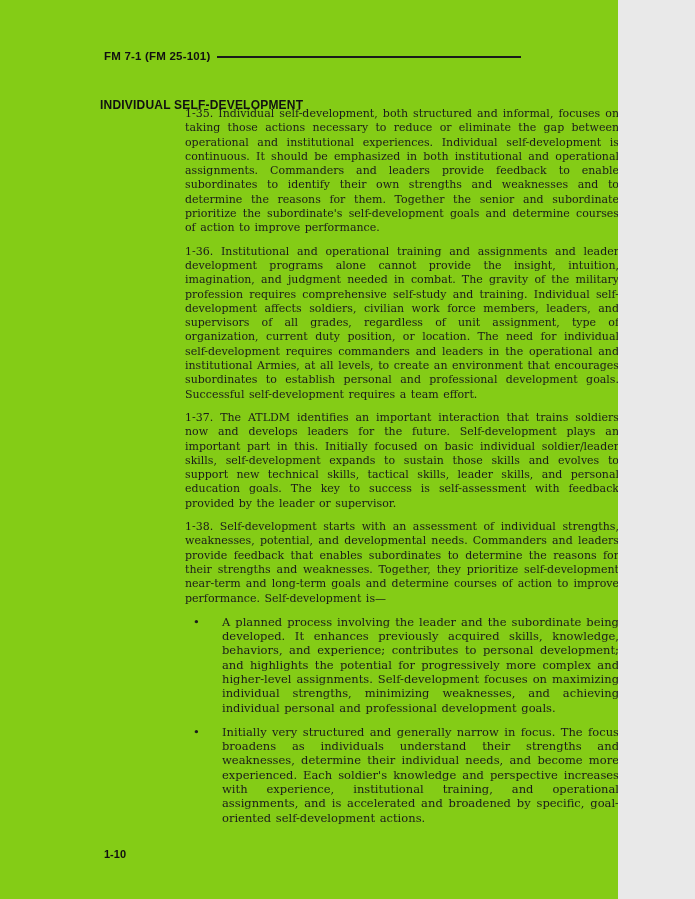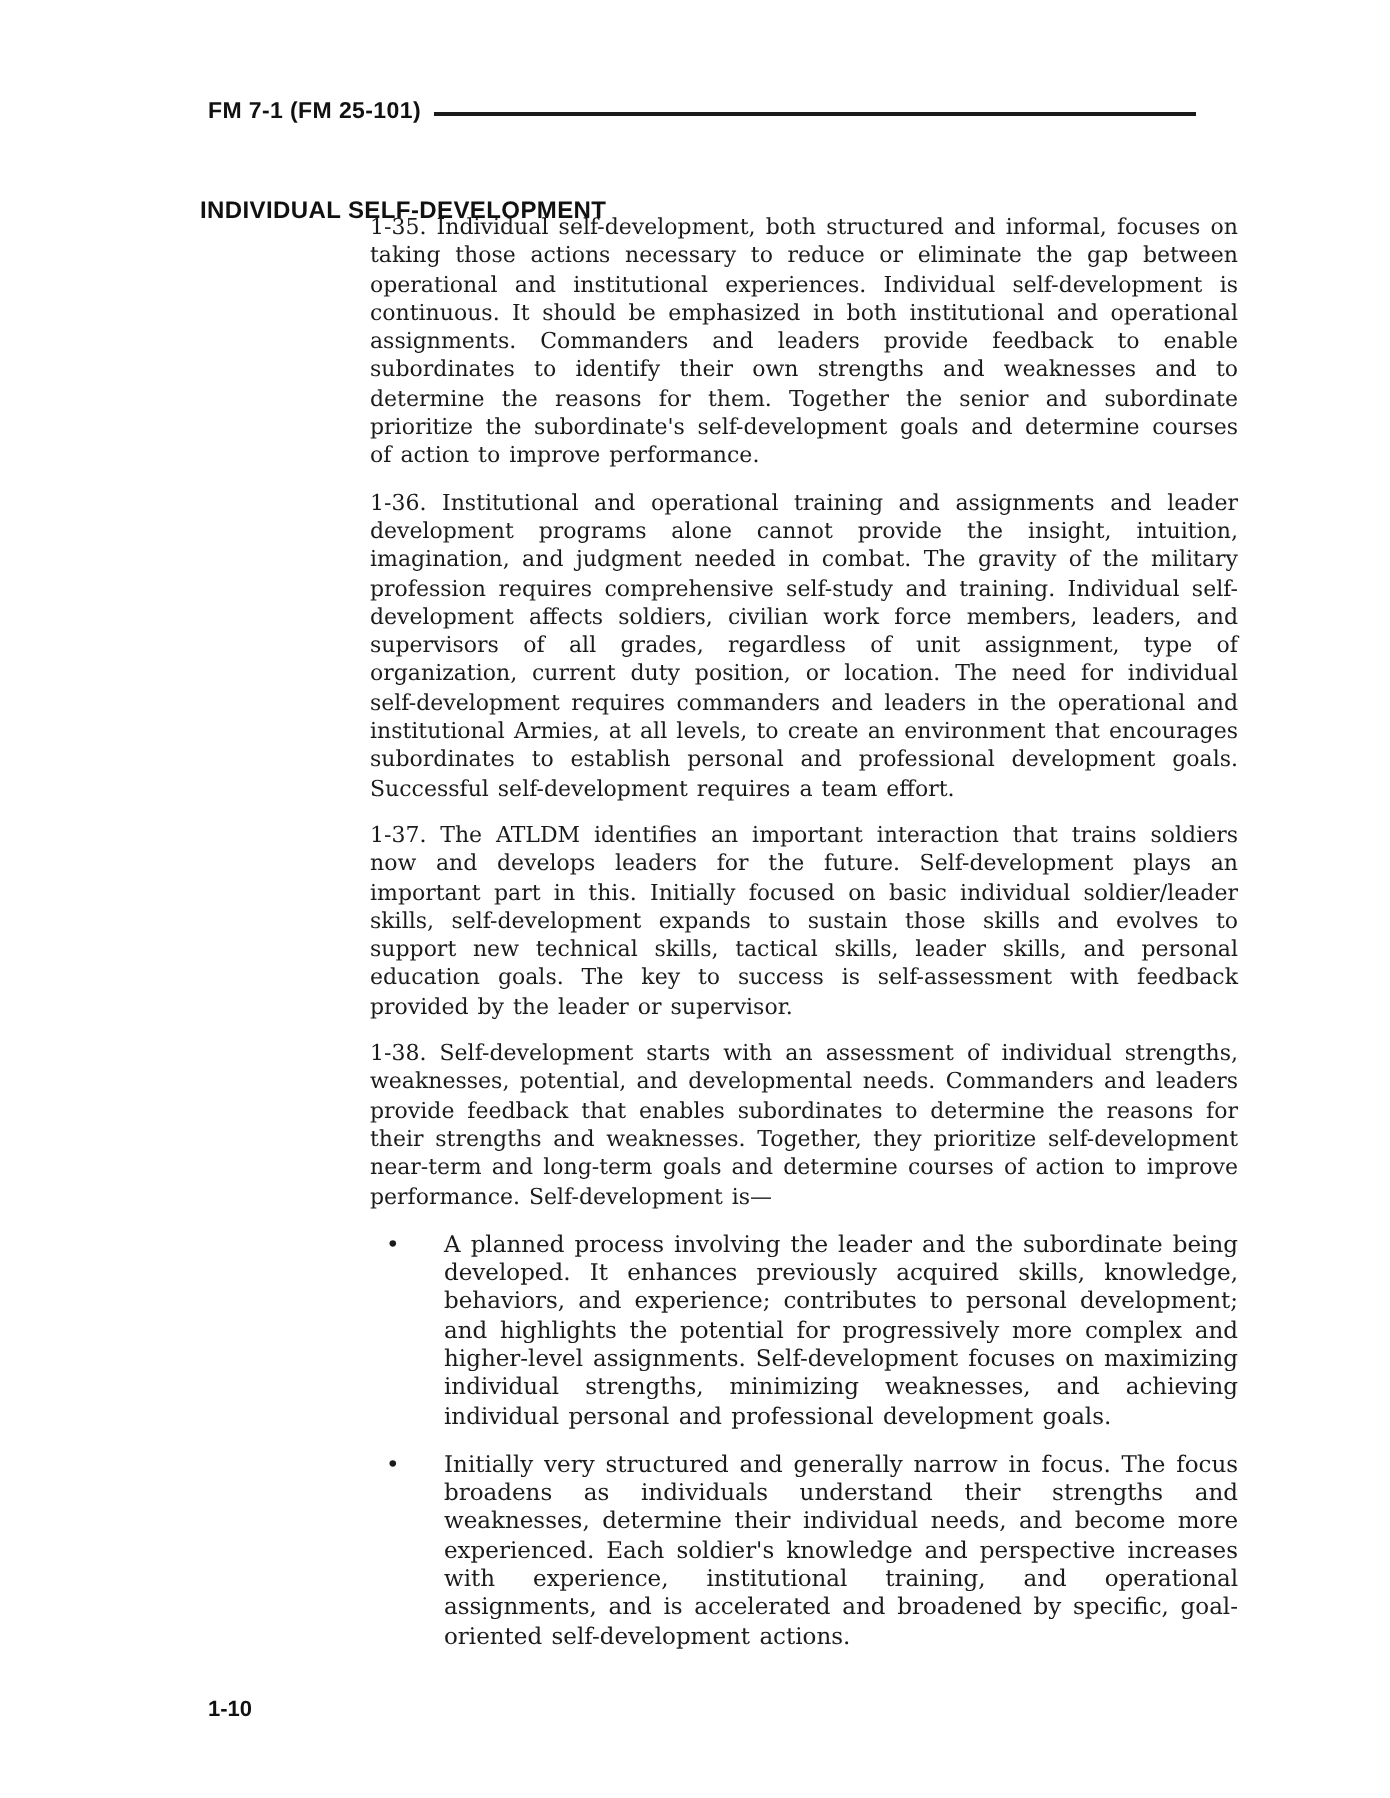--- a/index.html
+++ b/index.html
@@ -6,23 +6,23 @@
 
   html, body {
     width: 695px;
     height: 899px;
     font-family: "DejaVu Serif", "Liberation Serif", serif;
     background: #e9e9e9;
   }
 
   .page {
     position: relative;
-    width: 695px;
+    width: 618px;
     height: 899px;
-    background: #ffffff;
+    background: #84cc16;
     color: #1b1b1b;
     overflow: hidden;
   }
 
   
   .page-header {
     position: absolute;
     top: 50px;
     left: 104px;
     right: 97px;

